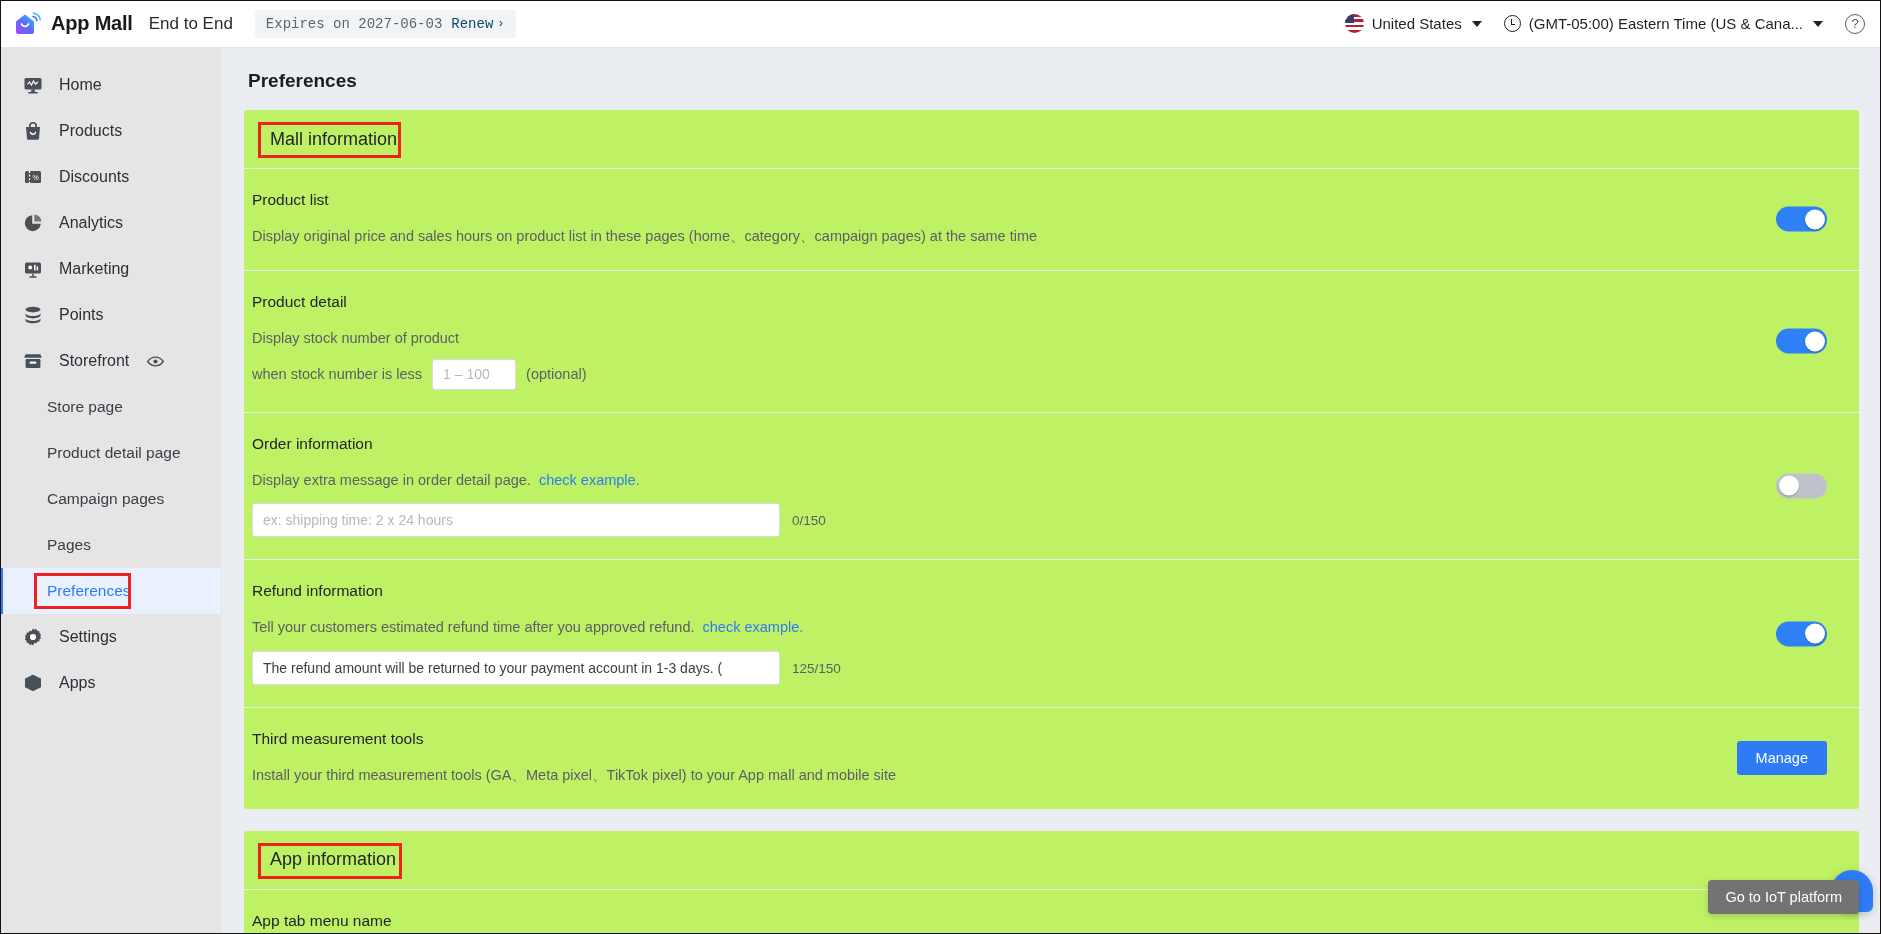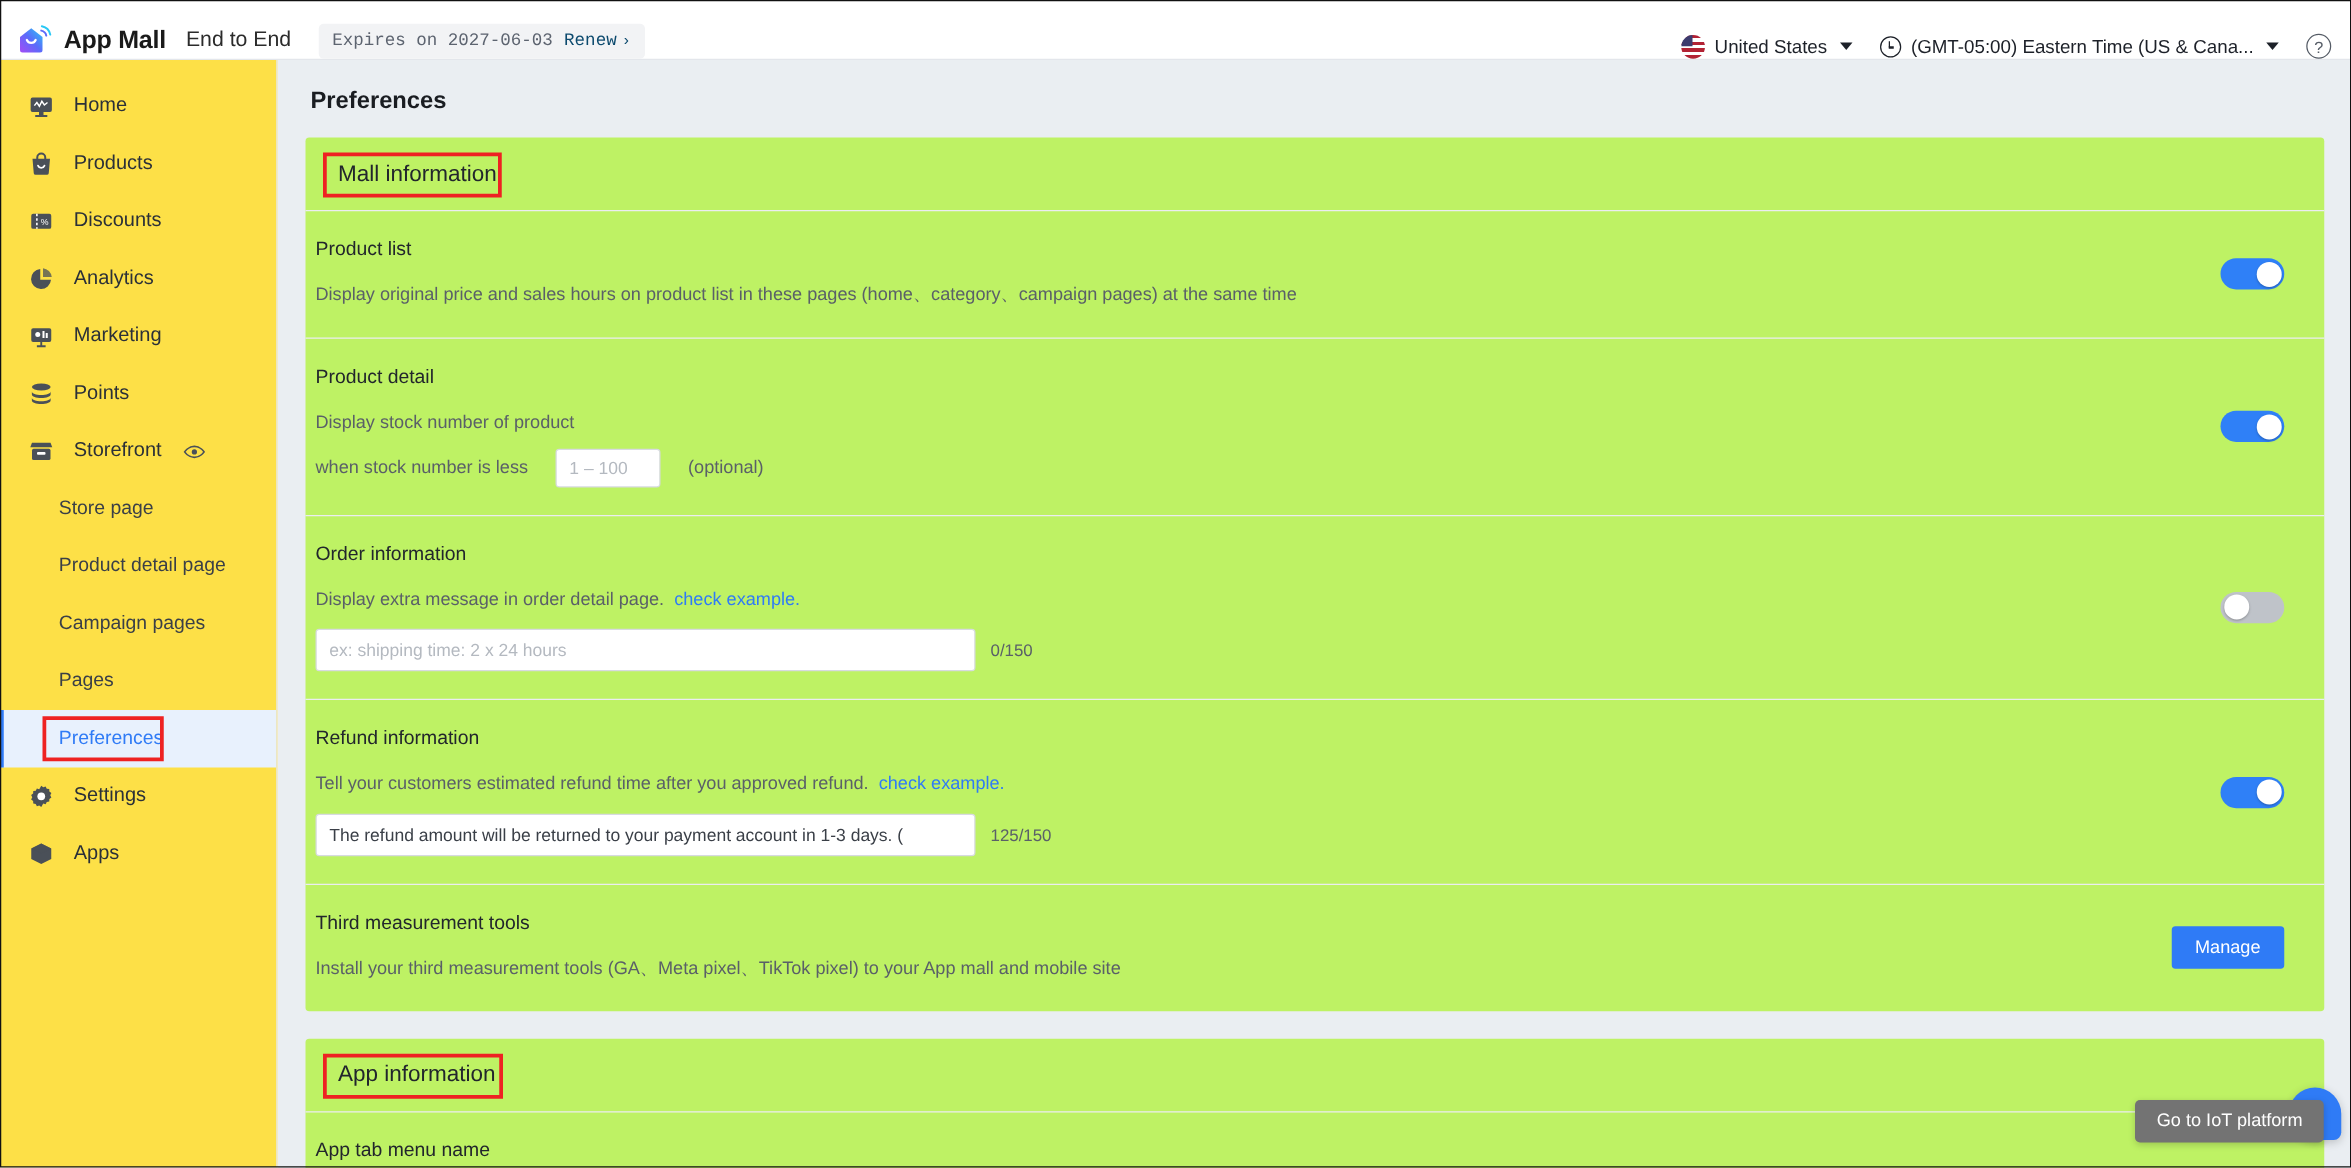--- a/index.html
+++ b/index.html
@@ -9,21 +9,21 @@
     background: #ffffff;
     overflow: hidden;
   }
   .app { position: relative; width: 1881px; height: 934px; display: flex; flex-direction: column; }
 
   
   .header {
     height: 48px; min-height: 48px;
     background: #ffffff;
     border-bottom: 1px solid #e3e6eb;
-    display: flex; align-items: flex-end;
+    display: flex; align-items: center;
     padding: 0 16px 0 12px;
     position: relative; z-index: 5;
   }
   .logo-wrap { display: flex; align-items: center; gap: 9px; }
   .logo-mark { width: 30px; height: 30px; position: relative; }
   .brand-name { font-size: 20px; font-weight: bold; color: #1a1a1a; letter-spacing: -0.2px; }
   .brand-sub { font-size: 17px; color: #2b2b2b; margin-left: 7px; font-weight: 400; }
   .expires-pill {
     margin-left: 22px;
     background: #f2f3f5;
@@ -52,21 +52,21 @@
     font-size: 13px; color: #555c66; display: flex; align-items: center; justify-content: center;
     cursor: pointer; flex: none;
   }
 
   
   .body-row { display: flex; flex: 1; min-height: 0; }
 
   
   .sidebar {
     width: 222px; min-width: 222px;
-    background: #fde047;
+    background: #e5e5e5;
     border-right: 1px solid #e3e6eb;
     padding-top: 14px;
     overflow: hidden;
   }
   .nav-item {
     height: 46px; display: flex; align-items: center;
     padding-left: 22px; gap: 16px;
     font-size: 16px; color: #2b3038; cursor: pointer; position: relative;
   }
   .nav-item .nav-ic { width: 21px; height: 21px; flex: none; display: flex; align-items: center; justify-content: center; color: #4a5058; }
@@ -97,21 +97,21 @@
   .card-head-title { font-size: 18px; color: #22262c; }
   .rb-mall { left: 14px; top: 12px; width: 143px; height: 36px; }
   .rb-app { left: 14px; top: 12px; width: 144px; height: 36px; }
 
   .sec { padding: 22px 32px 22px 8px; border-bottom: 1px solid #ebedf0; position: relative; }
   .sec:last-child { border-bottom: none; }
   .sec-title { font-size: 15.5px; color: #22262c; margin-bottom: 17px; }
   .sec-desc { font-size: 14.5px; color: #5a6068; line-height: 1.5; }
   .sec-body { padding-right: 150px; }
   .inline-link { color: #2f7bf6; cursor: pointer; text-decoration: none; }
-  .row-flex { display: flex; align-items: center; gap: 22px; font-size: 14.5px; color: #5a6068; margin-top: 9px; }
+  .row-flex { display: flex; align-items: center; gap: 10px; font-size: 14.5px; color: #5a6068; margin-top: 9px; }
 
   .inp {
     border: 1px solid #d7dae0; border-radius: 3px;
     height: 31px; padding: 0 10px; font-size: 14px; color: #3a3f47;
     font-family: "Liberation Sans", sans-serif; background: #fff; outline: none;
   }
   .inp::placeholder { color: #b4b9c0; }
   .inp-small { width: 84px; }
   .inp-wide { width: 528px; height: 34px; }
   .counter { font-size: 13.5px; color: #5a6068; }

